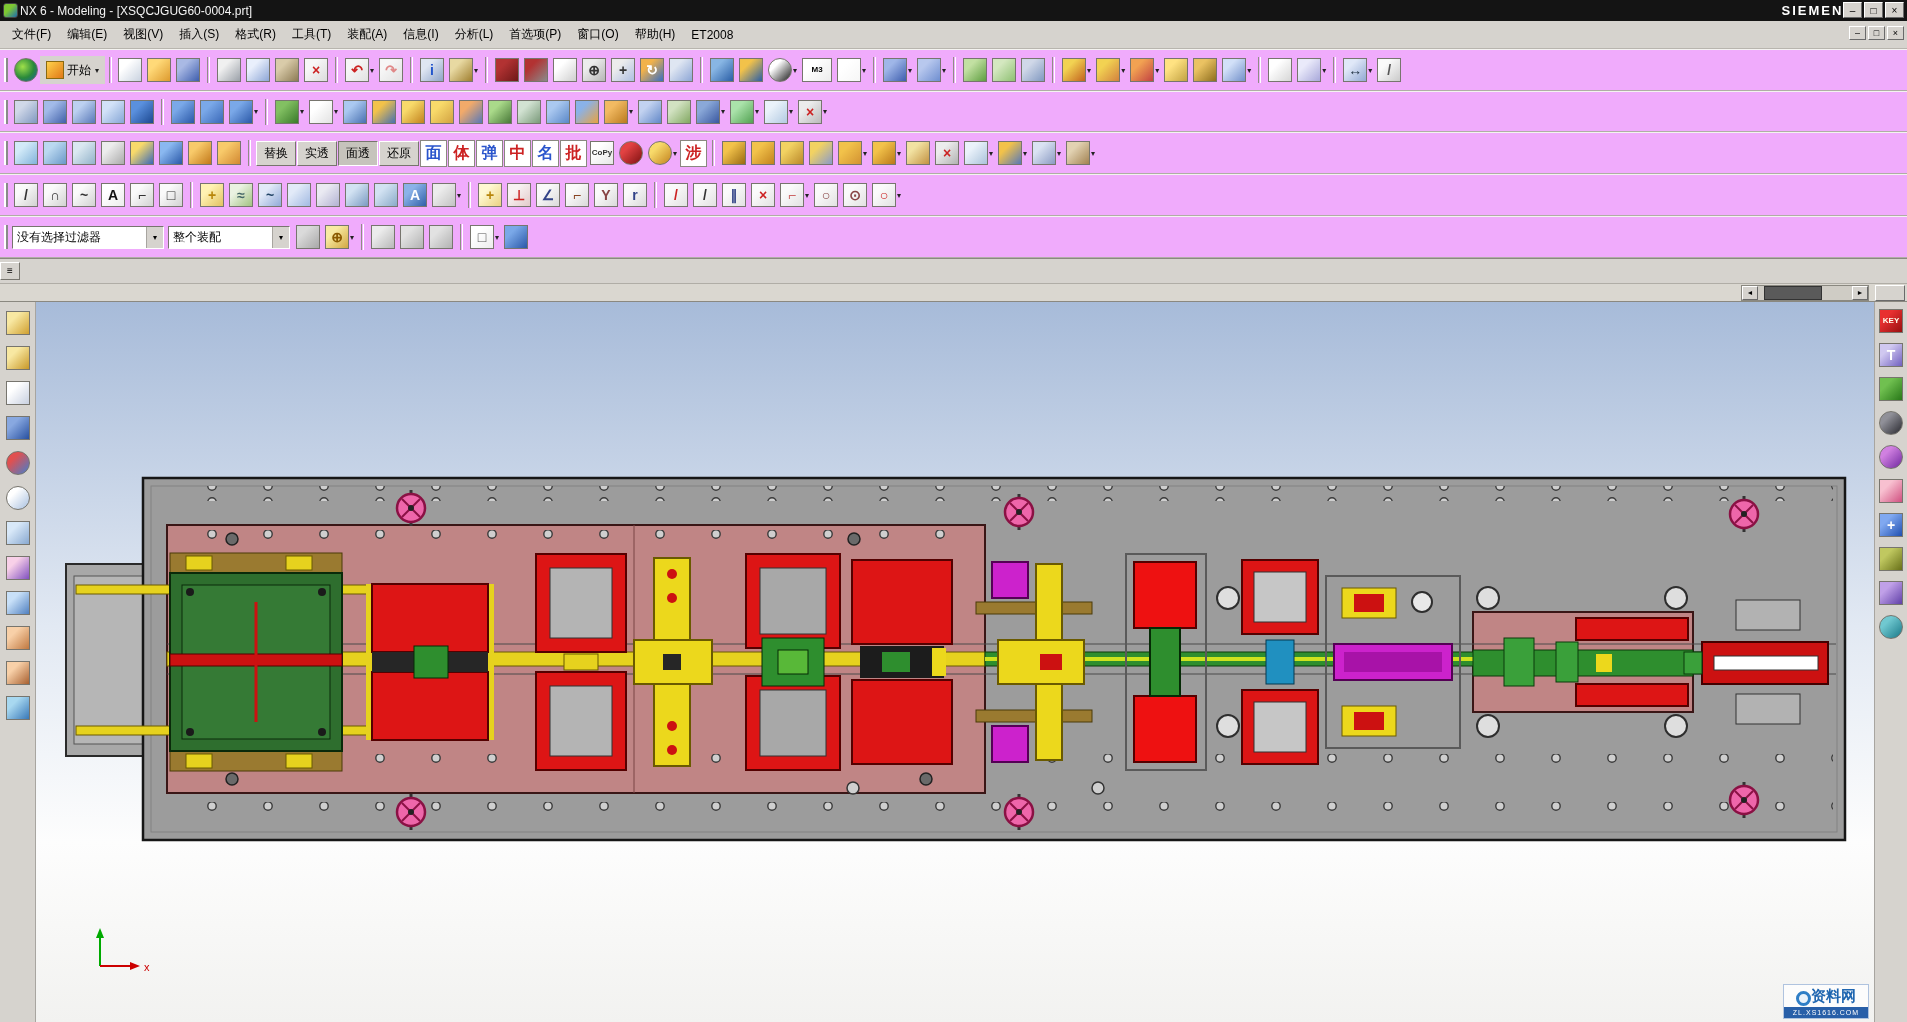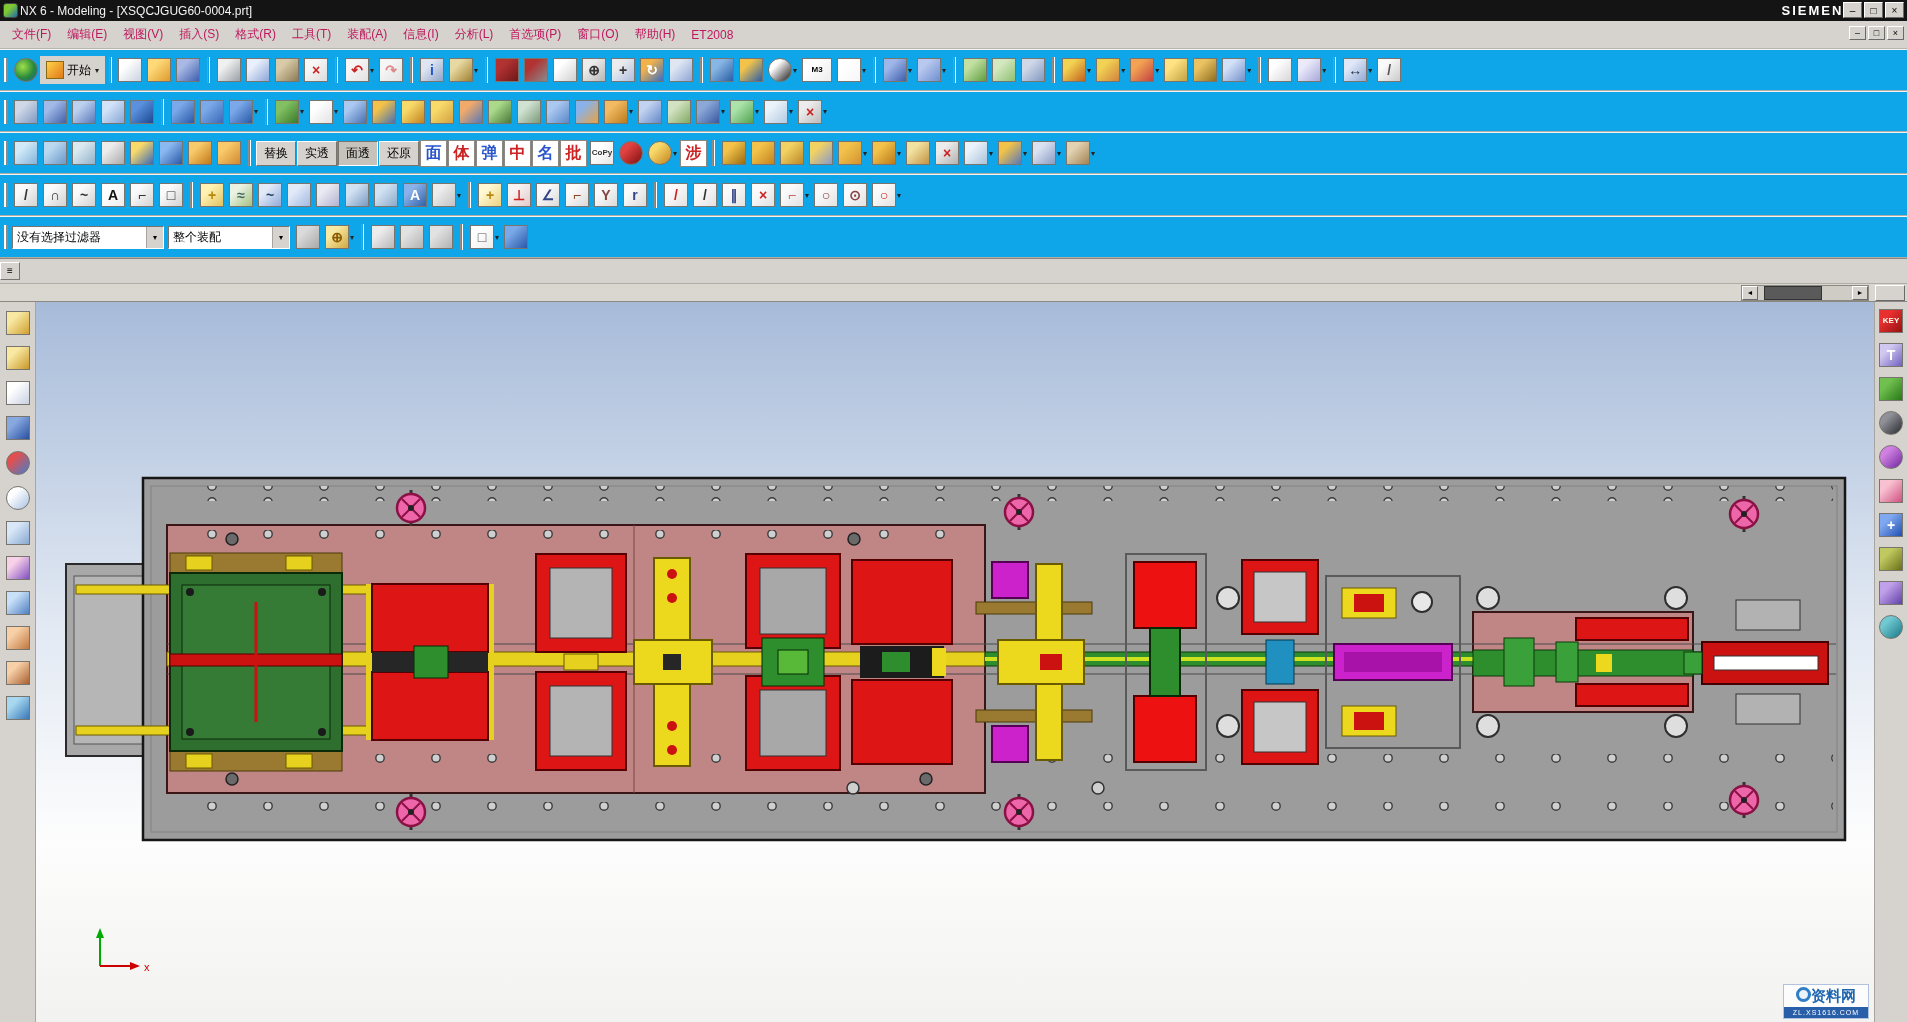--- a/index.html
+++ b/index.html
@@ -12,25 +12,25 @@
 .appico{width:15px;height:15px;border-radius:3px;background:linear-gradient(135deg,#7ec832 40%,#1c6bb0);border:1px solid #444}
 .title-text{font-size:12px;color:#f4f4f4}
 .brand{margin-left:auto;font-weight:bold;font-size:13px;letter-spacing:2px;margin-right:50px}
 .winbtns{display:flex;gap:2px;position:absolute;right:3px;top:2px}
 .winbtn{width:19px;height:16px;background:#d6d3ce;border:1px solid;border-color:#fff #6a6a6a #6a6a6a #fff;font-size:10px;line-height:13px;color:#000;text-align:center;padding:0}
 .winbtns.small .winbtn{width:17px;height:14px;font-size:9px}
 
 
 #menubar{position:absolute;left:0;top:21px;right:0;height:28px;background:#d6d3ce;display:flex;align-items:center;padding-left:4px;border-bottom:1px solid #b8b5ae}
 .menus{display:flex;align-items:center}
-.menu-item{padding:5px 8px;color:#be185d;white-space:nowrap}
+.menu-item{padding:5px 8px;color:#000000;white-space:nowrap}
 #menubar .winbtns{top:5px}
 
 
-.toolbar{position:absolute;left:0;right:0;background:#0ea5e9;display:flex;align-items:center;padding-left:3px;border-top:1px solid #f4f3f0;border-bottom:1px solid #b0ada6}
+.toolbar{position:absolute;left:0;right:0;background:#f0abfc;display:flex;align-items:center;padding-left:3px;border-top:1px solid #f4f3f0;border-bottom:1px solid #b0ada6}
 #tb1{top:49px;height:42px}
 #tb2{top:91px;height:41px}
 #tb3{top:132px;height:42px}
 #tb4{top:174px;height:42px}
 #selbar{top:216px;height:42px}
 .grip{width:4px;height:24px;border-left:2px solid #fff;border-right:2px solid #8a8a8a;margin:0 4px 0 1px}
 .ticons{display:flex;align-items:center;gap:1px}
 .tbtn{display:flex;align-items:center;background:transparent;border:1px solid transparent;padding:1px 1px;cursor:default}
 .ico{width:24px;height:24px;border:1px solid #77756e;display:flex;align-items:center;justify-content:center;position:relative;flex:none}
 .ico.round{border-radius:50%}
@@ -69,21 +69,21 @@
 
 
 #leftrail{position:absolute;left:0;top:302px;bottom:0;width:36px;background:#d6d3ce;border-right:1px solid #a8a5a0;display:flex;flex-direction:column;align-items:center;gap:9px;padding-top:8px}
 #rightrail{position:absolute;right:0;top:302px;bottom:0;width:33px;background:#d6d3ce;border-left:1px solid #a8a5a0;display:flex;flex-direction:column;align-items:center;gap:8px;padding-top:6px}
 #leftrail .tbtn,#rightrail .tbtn{padding:0}
 
 
 #viewport{position:absolute;left:36px;top:302px;width:1838px;height:720px;overflow:hidden}
 #viewport svg{display:block}
 .watermark{position:absolute;right:5px;bottom:3px;width:86px;background:rgba(255,255,255,.75);border:1px solid rgba(60,110,180,.4);text-align:center}
-.wm-top{display:flex;align-items:flex-start;justify-content:center;gap:0;padding:2px 0 1px}
+.wm-top{display:flex;align-items:flex-end;justify-content:center;gap:0;padding:2px 0 1px}
 .wm-logo{width:15px;height:15px;border-radius:50%;border:3px solid #2f7ec6;background:#eaf2fa;display:inline-block}
 .wm-title{color:#1f66b0;font-weight:bold;font-size:15px}
 .wm-bottom{background:#285fa8;color:#fff;font-size:7px;letter-spacing:1px;padding:2px 0}
 </style>
 </head>
 <body>
 
 <div id="app">
 
   <div id="titlebar">

